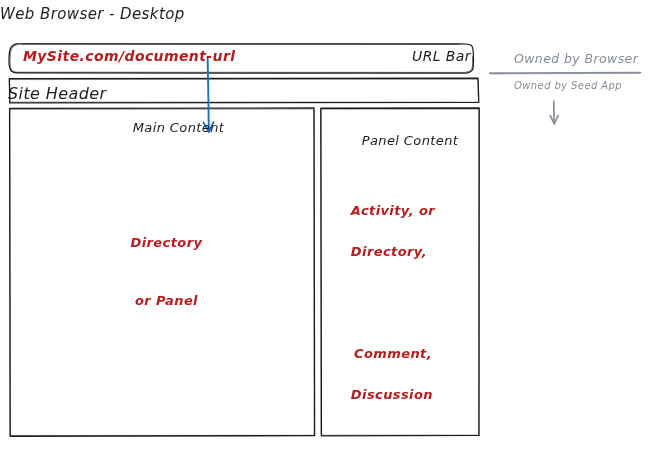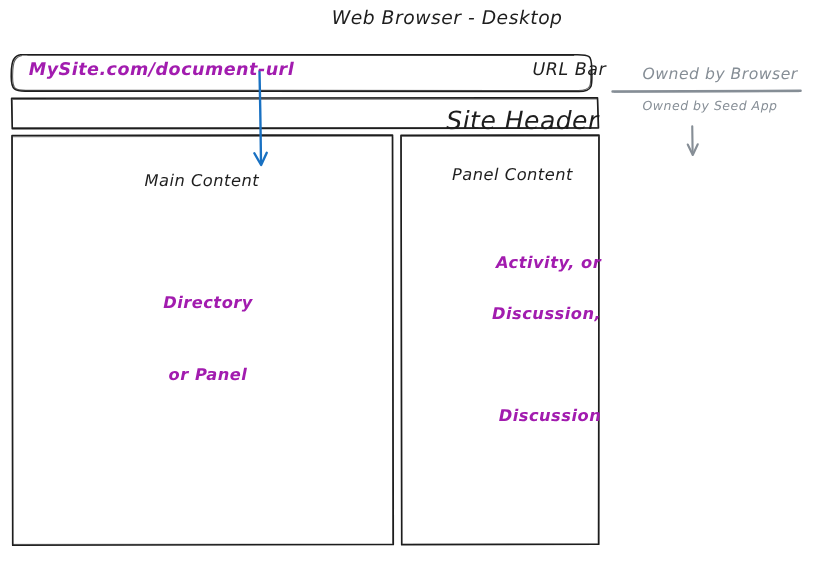--- a/index.html
+++ b/index.html
@@ -27,32 +27,32 @@
   .txt {
     position: absolute;
     white-space: pre;
     letter-spacing: 0.4px;
     font-family: "DejaVu Sans", sans-serif;
   }
   .ink-dark {
     color: #1e1e1e;
   }
   .ink-blue {
-    color: #a21caf;
+    color: #b91c1c;
   }
   .ink-gray {
     color: #868e96;
     margin-left: 22px;
   }
 
   #diagram-title {
     left: 0;
     top: 5px;
     width: 450px;
-    text-align: right;
+    text-align: left;
     font-size: 15px;
     font-style: italic;
     font-weight: 500;
   }
 
   #url-bar-value {
     left: 23px;
     top: 48px;
     font-size: 14px;
     font-style: italic;
@@ -60,41 +60,41 @@
   }
 
   #url-bar-label {
     left: 0;
     top: 48px;
     width: 471px;
     text-align: right;
     font-size: 14px;
     font-style: italic;
     font-weight: 500;
-    margin-left: 14px;
   }
 
   #site-header-label {
     left: 8px;
     top: 84px;
     width: 471px;
-    text-align: right;
-    font-size: 20px;
+    text-align: left;
+    font-size: 16px;
     font-style: italic;
     font-weight: 500;
   }
 
   #main-content-title {
     left: 10px;
-    top: 138px;
+    top: 120px;
     width: 303px;
     text-align: center;
     font-size: 13px;
     font-style: italic;
     font-weight: 500;
+    padding-left: 17px;
   }
 
   #main-content-body {
     left: 10px;
     top: 199px;
     width: 303px;
     text-align: center;
     font-size: 13px;
     font-style: italic;
     font-weight: 600;
@@ -108,21 +108,21 @@
     text-align: center;
     font-size: 13px;
     font-style: italic;
     font-weight: 500;
   }
 
   #panel-content-body {
     left: 341px;
     top: 180px;
     width: 140px;
-    text-align: right;
+    text-align: left;
     font-size: 13px;
     font-style: italic;
     font-weight: 600;
     line-height: 20.5px;
   }
   #panel-content-body .indent {
     display: block;
     padding-left: 13px;
   }
 
@@ -205,20 +205,21 @@
 
 <div class="txt ink-blue" id="main-content-body">
   <span>Directory</span><br>
   <span>or Panel</span>
 </div>
 
 <div class="txt ink-dark" id="panel-content-title">Panel Content</div>
 
 <div class="txt ink-blue" id="panel-content-body">
   <span>Activity, or</span><br>
-  <span>Discussion,</span><br>
+  <span>Directory,</span><br>
   <br>
+  <span class="indent">Comment,</span>
   <span>Discussion</span>
 </div>
 
 <div class="txt ink-gray" id="owner-browser-label">Owned by Browser</div>
 
 <div class="txt ink-gray" id="owner-app-label">Owned by Seed App</div>
 
 </body></html>

